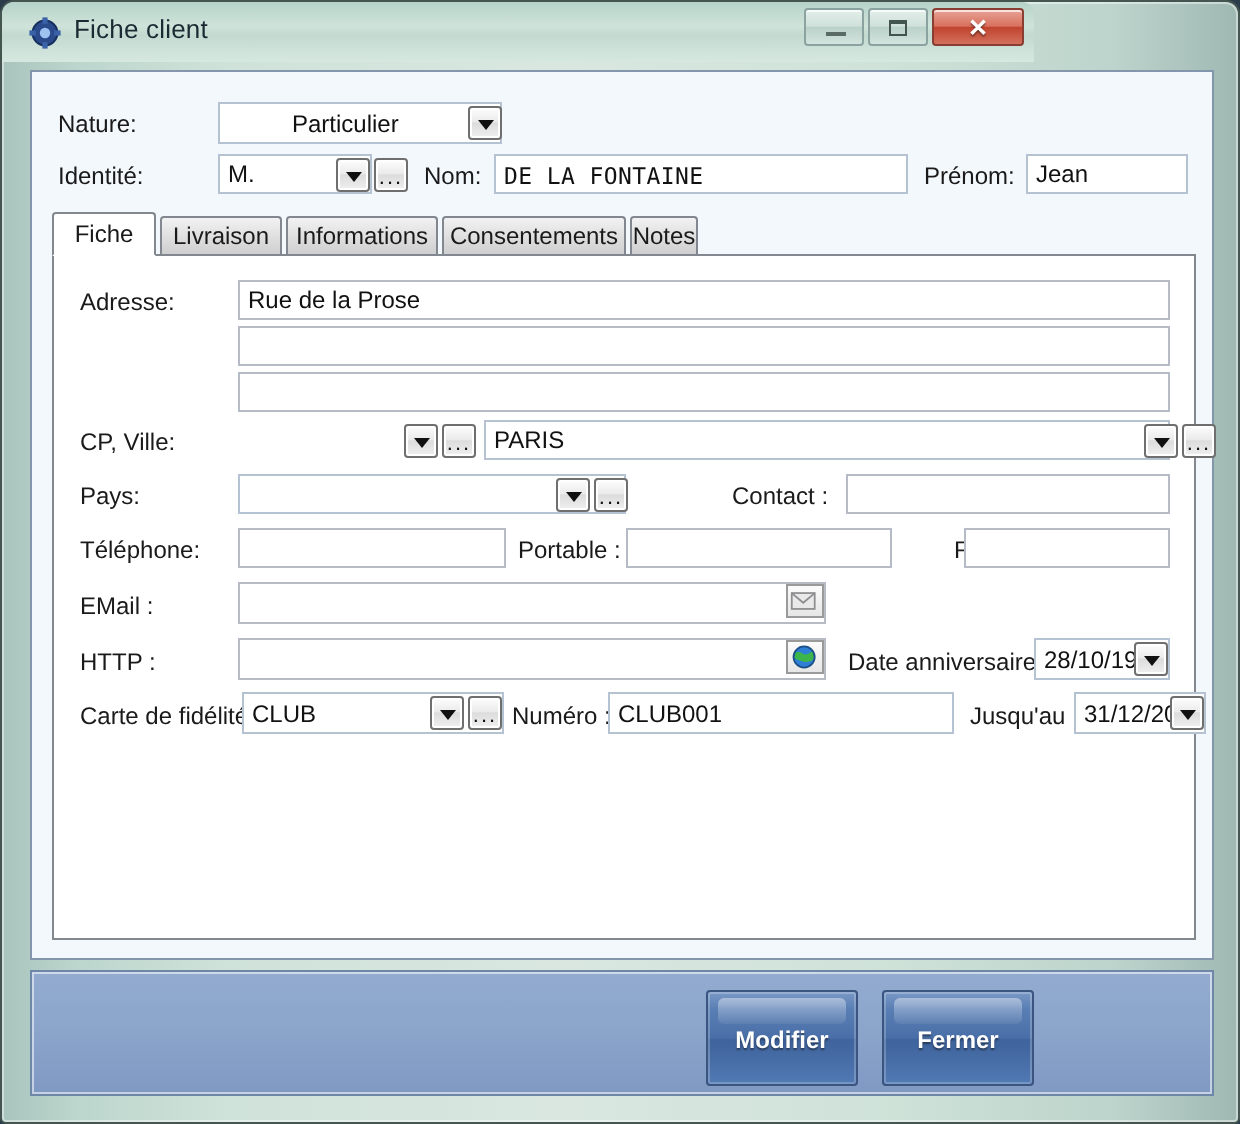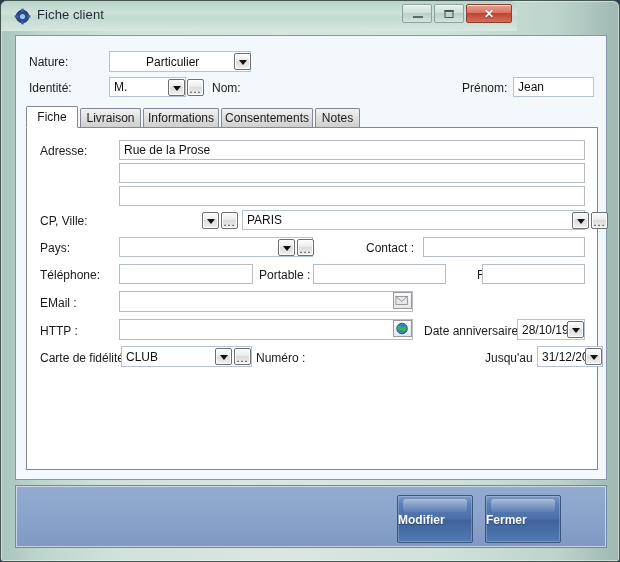--- a/index.html
+++ b/index.html
@@ -166,24 +166,24 @@
     box-shadow: inset 0 0 0 1px rgba(255,255,255,0.55);
   }
   .bigbtn {
     position: absolute; top: 9px;
     width: 76px; height: 48px;
     border: 1px solid #3a5580;
     border-radius: 2px;
     background: linear-gradient(to bottom, #7a99c6 0%, #5a7fb4 18%, #4a6fa8 50%, #3f639c 52%, #5179b3 100%);
     color: #ffffff;
     font-size: 12px; font-weight: bold;
+    text-align: center;
     line-height: 48px;
     text-shadow: 0 1px 1px rgba(0,0,0,0.45);
     box-shadow: inset 0 0 0 1px rgba(255,255,255,0.22);
-    margin-left: 44px;
   }
   .bigbtn::before {
     content: '';
     position: absolute; left: 5px; right: 5px; top: 3px; height: 13px;
     border-radius: 3px;
     background: linear-gradient(to bottom, rgba(255,255,255,0.42), rgba(255,255,255,0.06));
   }
   .bigbtn u { text-decoration: underline; }
 </style>
 </head>
@@ -223,30 +223,31 @@
     <div class="combo-btn" style="left:218px; top:17px;"></div>
 
     <div class="lbl" style="left:13px; top:45px;">Identité:</div>
     <div class="tf" style="left:93px; top:41px; width:77px; height:20px; line-height:17px;">M.</div>
     <div class="combo-btn" style="left:152px; top:43px;"></div>
     <div class="ell-btn" style="left:171px; top:43px;">
         <span>...</span>
       </div>
 
     <div class="lbl" style="left:196px; top:45px;">Nom:</div>
+    <div class="tf mono" style="left:231px; top:41px; width:207px; height:20px; line-height:18px;">DE LA FONTAINE</div>
 
     <div class="lbl" style="left:446px; top:45px;">Prénom:</div>
     <div class="tf" style="left:497px; top:41px; width:81px; height:20px; line-height:17px;">Jean</div>
 
     <div class="tabstrip">
       <div class="tab active" style="left:0; width:52px;">Fiche</div>
       <div class="tab" style="left:54px; width:61px;">Livraison</div>
       <div class="tab" style="left:117px; width:76px;">Informations</div>
       <div class="tab" style="left:195px; width:92px;">Consentements</div>
-      <div class="tab" style="left:289px; width:45px;">Notes</div>
+      <div class="tab" style="left:289px; width:34px;">Notes</div>
     </div>
 
     <div class="tabpanel">
 
       <div class="lbl" style="left:13px; top:16px;">Adresse:</div>
       <div class="tf flat" style="left:92px; top:12px; width:466px; height:20px; line-height:17px; border-color:#b6bcc6;">Rue de la Prose</div>
       <div class="tf flat" style="left:92px; top:35px; width:466px; height:20px; border-color:#b6bcc6;"></div>
       <div class="tf flat" style="left:92px; top:58px; width:466px; height:20px; border-color:#b6bcc6;"></div>
 
       <div class="lbl" style="left:13px; top:86px;">CP, Ville:</div>
@@ -303,20 +304,21 @@
       <div class="combo-btn" style="left:540px; top:193px;"></div>
 
       <div class="lbl" style="left:13px; top:223px;">Carte de fidélité :</div>
       <div class="tf" style="left:94px; top:218px; width:131px; height:21px; line-height:18px;">CLUB</div>
       <div class="combo-btn" style="left:188px; top:220px;"></div>
       <div class="ell-btn" style="left:207px; top:220px;">
           <span>...</span>
         </div>
 
       <div class="lbl" style="left:229px; top:223px;">Numéro :</div>
+      <div class="tf" style="left:277px; top:218px; width:173px; height:21px; line-height:18px;">CLUB001</div>
 
       <div class="lbl" style="left:458px; top:223px;">Jusqu'au :</div>
       <div class="tf" style="left:510px; top:218px; width:66px; height:21px; line-height:18px;">31/12/2020</div>
       <div class="combo-btn" style="left:558px; top:220px;"></div>
 
     </div>
   </div>
 
   <div class="btnbar">
     <div class="bigbtn" style="left:337px;">Modifier</div>

